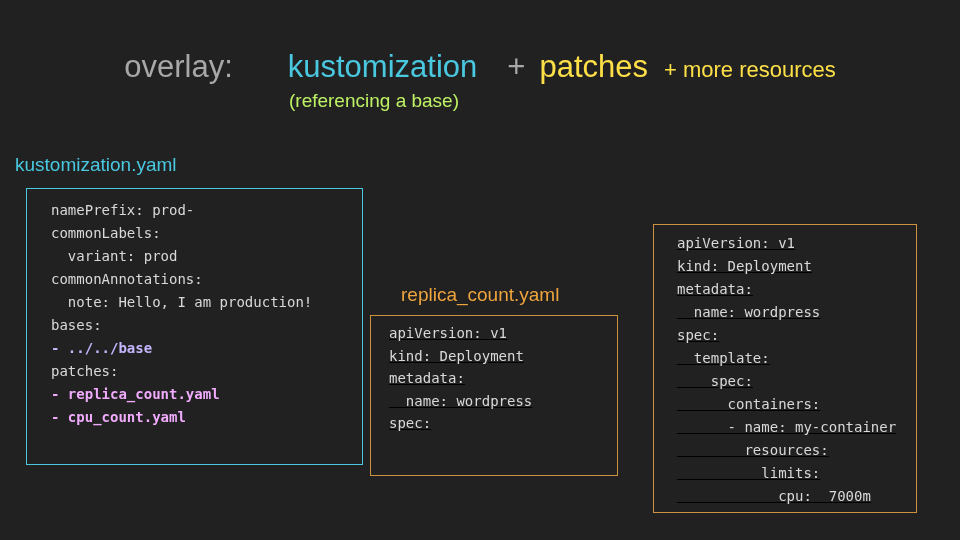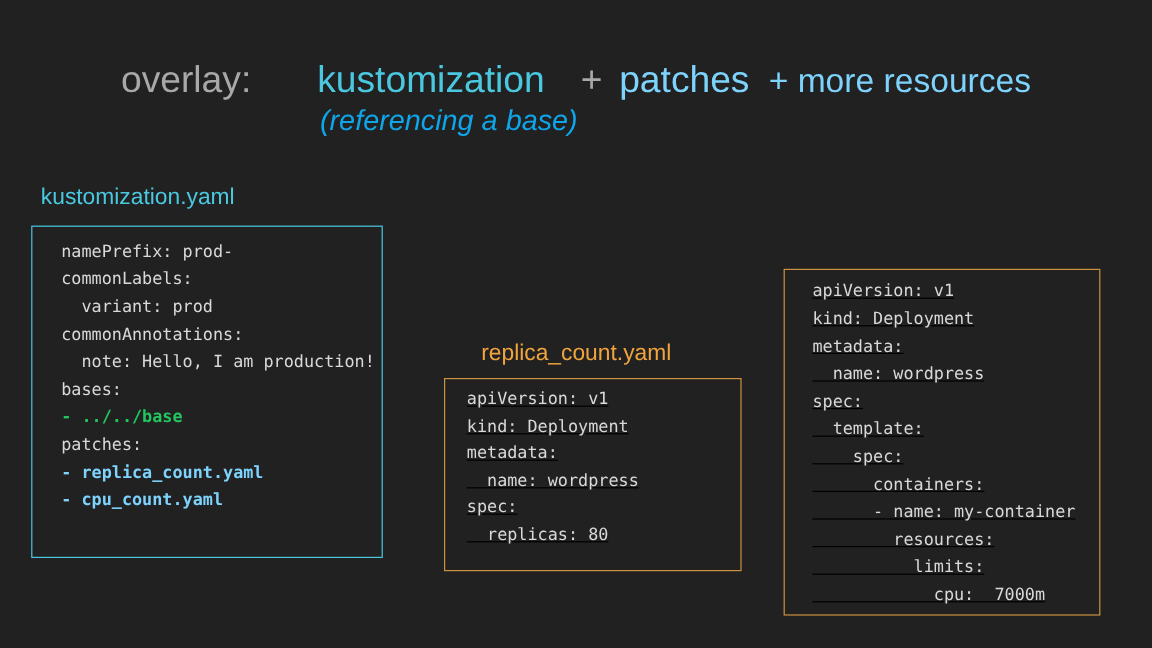--- a/index.html
+++ b/index.html
@@ -22,38 +22,37 @@
     top: 46px;
     left: 0;
     width: 100%;
     display: flex;
     justify-content: center;
     align-items: baseline;
     line-height: 42px;
     white-space: nowrap;
   }
   .t-big   { font-size: 31px; }
-  .t-small { font-size: 28px; }
+  .t-small { font-size: 22px; }
   .t-gray   { color: #a8a8a8; }
   .t-cyan   { color: #49c8e0; }
-  .t-orange { color: #7dd3fc; }
+  .t-orange { color: #fde047; }
   .m-overlay { margin-right: 55px; }
   .m-plus    { margin-left: 30px; margin-right: 14px; }
   .m-more    { margin-left: 16px; }
 
   .subtitle {
     position: absolute;
     top: 89px;
     left: 374px;
     transform: translateX(-50%);
-    font-size: 24px;
+    font-size: 19px;
     line-height: 23px;
-    color: #0ea5e9;
+    color: #bef264;
     white-space: nowrap;
-    font-style: italic;
   }
 
   
   .file-label {
     position: absolute;
     font-size: 19px;
     line-height: 24px;
     white-space: nowrap;
   }
   .file-box {
@@ -67,26 +66,26 @@
   .accent-orange.file-box  { border: 1.5px solid #cd9140; text-decoration: underline; }
 
   .code {
     margin: 0;
     font-family: "DejaVu Sans Mono", monospace;
     font-size: 14px;
     line-height: 23px;
   }
   .ln { display: block; white-space: pre; }
   .ln-plain  { color: #d9d9d9; }
-  .ln-cyan   { color: #22c55e; font-weight: bold; }
-  .ln-orange { color: #7dd3fc; font-weight: bold; }
+  .ln-cyan   { color: #c4b5fd; font-weight: bold; }
+  .ln-orange { color: #f0abfc; font-weight: bold; }
 
   
-  #label-0 { left: 34px;  top: 153px; }
-  #box-0   { left: 26px;  top: 188px; width: 293px; height: 277px; }
+  #label-0 { left: 15px;  top: 153px; }
+  #box-0   { left: 26px;  top: 188px; width: 337px; height: 277px; }
   #box-0 .code { padding: 10px 6px 0 24px; }
 
   #label-1 { left: 401px; top: 283px; }
   #box-1   { left: 370px; top: 315px; width: 248px; height: 161px; }
   #box-1 .code { padding: 6px 6px 0 18px; line-height: 22.5px; }
 
   #label-2 { left: 696px; top: 193px; margin-top: 48px; }
   #box-2   { left: 653px; top: 224px; width: 264px; height: 289px; }
   #box-2 .code { padding: 7px 6px 0 23px; }
 </style>
@@ -105,21 +104,21 @@
 
   <div class="subtitle">(referencing a base)</div>
 
   <div class="file-label accent-cyan" id="label-0">kustomization.yaml</div>
   <div class="file-box accent-cyan" id="box-0">
     <pre class="code"><span class="ln ln-plain">namePrefix: prod-</span><span class="ln ln-plain">commonLabels:</span><span class="ln ln-plain">  variant: prod</span><span class="ln ln-plain">commonAnnotations:</span><span class="ln ln-plain">  note: Hello, I am production!</span><span class="ln ln-plain">bases:</span><span class="ln ln-cyan">- ../../base</span><span class="ln ln-plain">patches:</span><span class="ln ln-orange">- replica_count.yaml</span><span class="ln ln-orange">- cpu_count.yaml</span></pre>
   </div>
 
   <div class="file-label accent-orange" id="label-1">replica_count.yaml</div>
   <div class="file-box accent-orange" id="box-1">
-    <pre class="code"><span class="ln ln-plain">apiVersion: v1</span><span class="ln ln-plain">kind: Deployment</span><span class="ln ln-plain">metadata:</span><span class="ln ln-plain">  name: wordpress</span><span class="ln ln-plain">spec:</span><span class="ln ln-plain">  replicas: 80</span></pre>
+    <pre class="code"><span class="ln ln-plain">apiVersion: v1</span><span class="ln ln-plain">kind: Deployment</span><span class="ln ln-plain">metadata:</span><span class="ln ln-plain">  name: wordpress</span><span class="ln ln-plain">spec:</span></pre>
   </div>
 
   <div class="file-label accent-orange" id="label-2">cpu_count.yaml</div>
   <div class="file-box accent-orange" id="box-2">
     <pre class="code"><span class="ln ln-plain">apiVersion: v1</span><span class="ln ln-plain">kind: Deployment</span><span class="ln ln-plain">metadata:</span><span class="ln ln-plain">  name: wordpress</span><span class="ln ln-plain">spec:</span><span class="ln ln-plain">  template:</span><span class="ln ln-plain">    spec:</span><span class="ln ln-plain">      containers:</span><span class="ln ln-plain">      - name: my-container</span><span class="ln ln-plain">        resources:</span><span class="ln ln-plain">          limits:</span><span class="ln ln-plain">            cpu:  7000m</span></pre>
   </div>
 
 </div>
 
 </body></html>

